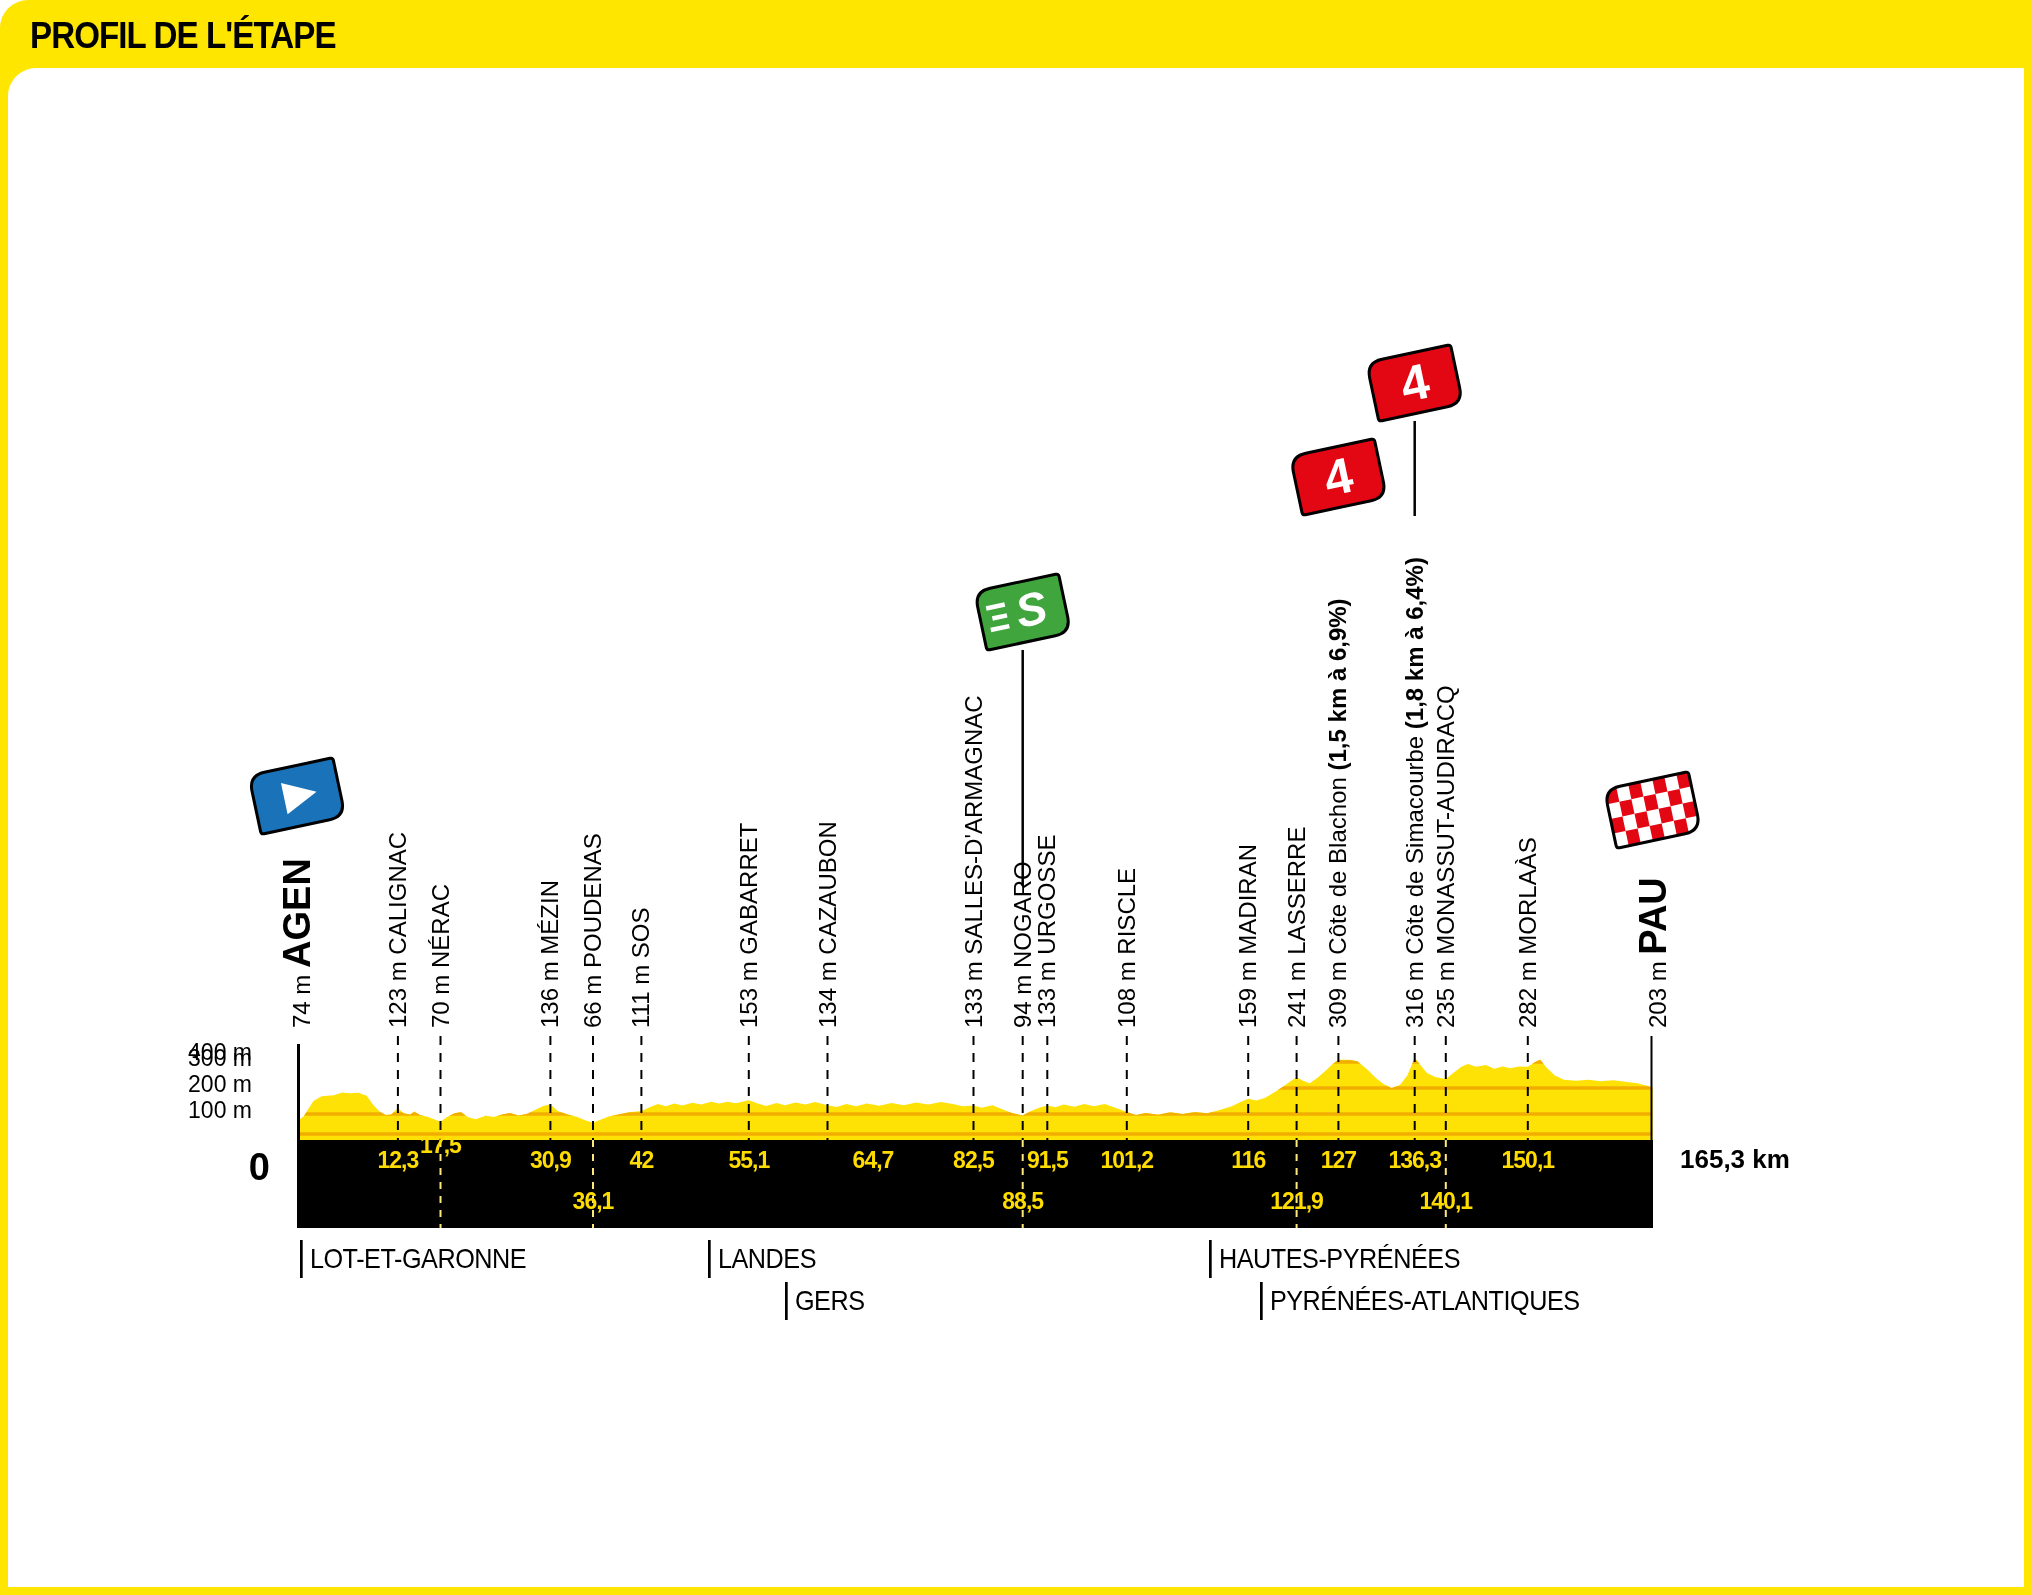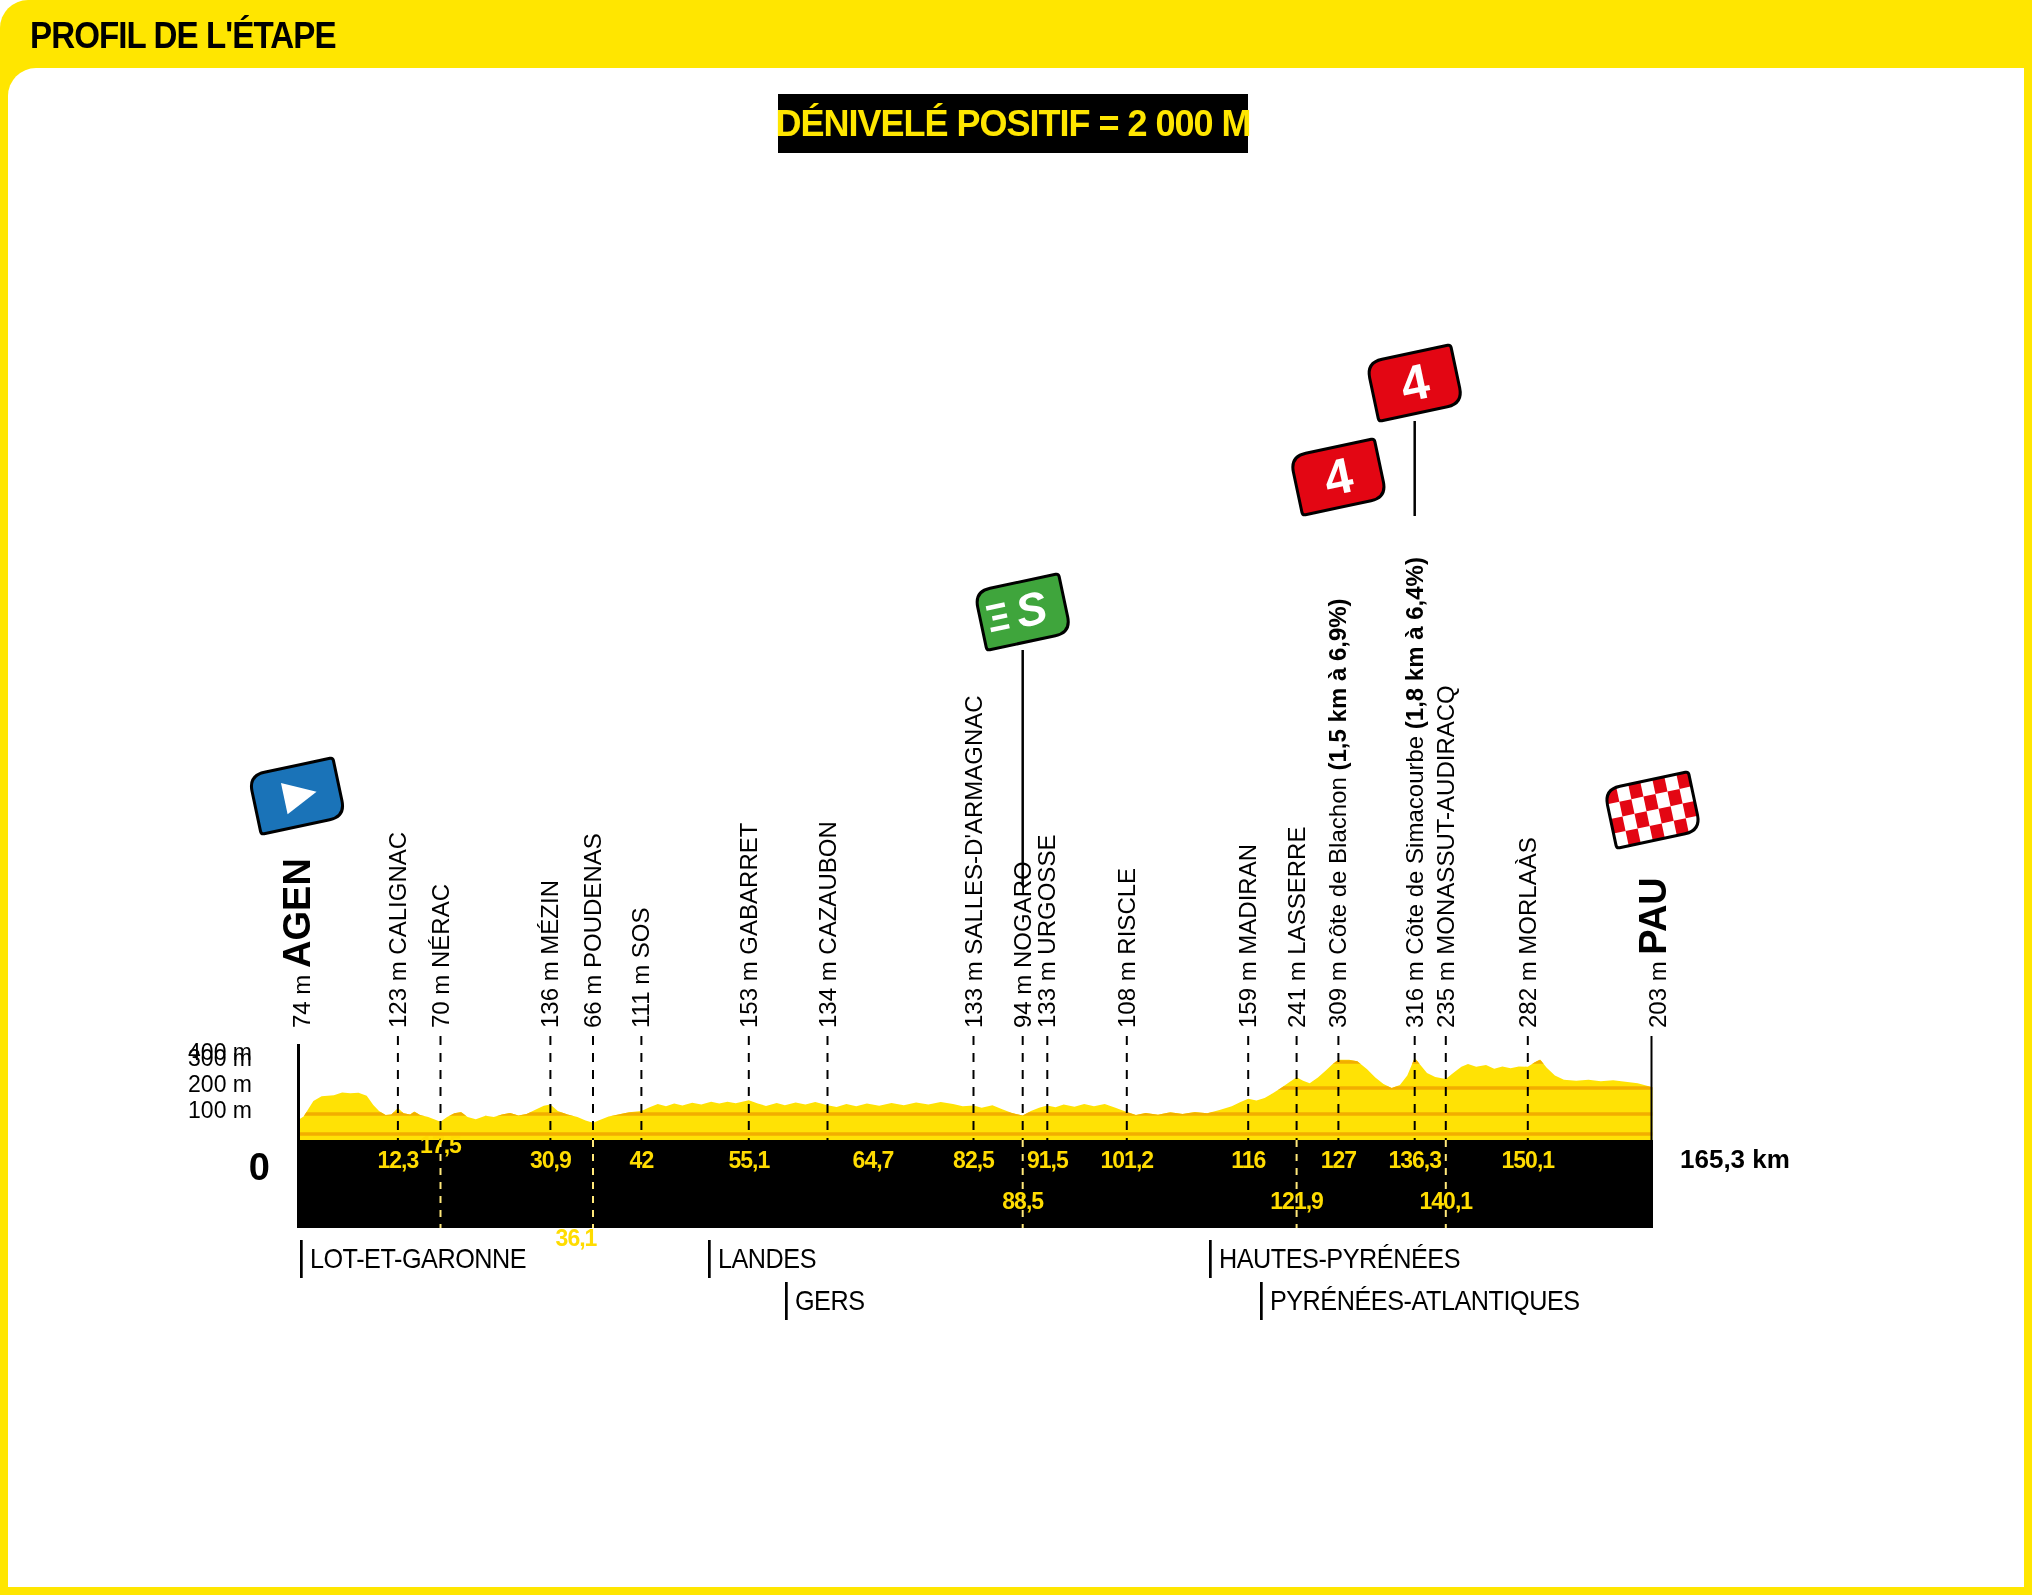--- a/index.html
+++ b/index.html
@@ -31,21 +31,20 @@
   .dep{position:absolute;border-left:3px solid #000;padding-left:8px;height:38px;
        display:flex;align-items:center;font-size:28px;letter-spacing:-0.5px;z-index:3;
        transform:scaleX(.9);transform-origin:0 0;white-space:nowrap;}
 </style>
 </head>
 <body>
 
 <div class="stage">
   <div class="panel"></div>
   <div class="header-title">PROFIL DE L'ÉTAPE</div>
-  <div class="banner">DÉNIVELÉ POSITIF = 2 000 M</div>
   <div class="kmbar"></div>
   <svg id="chart-svg" width="2032" height="1595" viewBox="0 0 2032 1595">
       <defs>
         <clipPath id="pc">
           <path d="M 297,1140 L 297,1120.8 L 303.6,1116.6 L 313.4,1101 L 321.6,1096.3 L 333.9,1095.3 L 342.1,1092.4 L 350.3,1093.2 L 358.5,1092.7 L 366.7,1095.8 L 373.3,1104.9 L 379,1110.9 L 385.6,1115 L 391.3,1114.5 L 397.9,1108 L 403.6,1113.2 L 410.2,1114.5 L 414.3,1111.4 L 420,1115 L 428.2,1117.1 L 440.5,1121.8 L 447.1,1117.1 L 454.4,1113.2 L 461,1111.9 L 467.6,1117.1 L 475.8,1119.2 L 485.6,1115.8 L 493.8,1117.1 L 502,1114.5 L 510.2,1113 L 518.4,1115.6 L 526.6,1114 L 534.8,1110.1 L 543.8,1105.7 L 550.4,1104.6 L 557.8,1110.9 L 567.6,1114.5 L 577.4,1117.1 L 585.6,1120.5 L 593,1122.8 L 600.4,1119.7 L 608.6,1116.6 L 618.4,1114.5 L 629.1,1112.2 L 641.4,1111.1 L 649.6,1107.2 L 657.8,1104.1 L 666,1106.2 L 674.2,1103.6 L 682.4,1105.4 L 692.2,1102.8 L 701.3,1104.6 L 711.1,1101.8 L 719.3,1103.6 L 727.5,1101.8 L 735.7,1103.3 L 748.8,1100.2 L 757.8,1103.6 L 766,1105.9 L 776.7,1103.1 L 784.9,1105.2 L 795.6,1102.6 L 805.4,1104.6 L 815.2,1102 L 827.5,1105.2 L 836.6,1107 L 846.4,1104.1 L 856.2,1106.2 L 866.9,1103.6 L 879.2,1105.7 L 891.5,1103.1 L 903.8,1105.2 L 916.1,1102.6 L 928.4,1104.6 L 940.7,1102 L 953,1104.1 L 962.8,1106.2 L 973.5,1105.4 L 981.7,1107.8 L 992.4,1105.2 L 1002.2,1109.3 L 1012,1113 L 1022.7,1115.6 L 1030.9,1110.9 L 1039.1,1107.8 L 1047.3,1105.4 L 1055.5,1107.2 L 1063.7,1104.6 L 1074.4,1106.7 L 1084.2,1104.1 L 1094,1106.2 L 1104.7,1104.1 L 1115.4,1107.8 L 1126.8,1111.9 L 1135.9,1115 L 1145.7,1113 L 1158,1114.8 L 1170.3,1112.2 L 1182.6,1114 L 1194.9,1111.9 L 1207.2,1113.2 L 1219.5,1110.1 L 1231.8,1106.2 L 1240,1102.3 L 1248.2,1098.7 L 1256.4,1100.5 L 1264.6,1097.9 L 1272.8,1093.2 L 1281,1088 L 1289.2,1082.3 L 1296.6,1077.3 L 1303.1,1080.7 L 1309.7,1083.3 L 1317.9,1077.6 L 1326.1,1070.3 L 1332.7,1064.1 L 1338.4,1059.7 L 1349.1,1059.7 L 1357.3,1061.2 L 1367.1,1069.3 L 1375.3,1077.6 L 1383.5,1084.1 L 1391.7,1088 L 1399.9,1084.9 L 1407.3,1075.5 L 1414.7,1057.8 L 1420.4,1065.1 L 1427,1072.9 L 1435.2,1077.1 L 1445.8,1078.9 L 1453.2,1072.9 L 1461.4,1066.7 L 1468,1064.1 L 1476.2,1066.7 L 1486,1065.1 L 1494.2,1068.8 L 1502.4,1066.4 L 1510.6,1068.2 L 1518.8,1066.4 L 1527.8,1066.7 L 1534.4,1062.5 L 1540.1,1059.4 L 1546.7,1067.7 L 1554.9,1075.5 L 1563.9,1079.7 L 1576.2,1080.7 L 1588.5,1079.7 L 1600.8,1081.2 L 1613.1,1080.2 L 1625.4,1081.8 L 1637.7,1083.3 L 1652.5,1087.2 L 1652.5,1140 Z"></path>
         </clipPath>
         <clipPath id="fc">
           <path d="M -27 -30 H 40 Q 43 -30 43 -27 V 14 Q 43 30 27 30 H -40 Q -43 30 -43 27 V -14 Q -43 -30 -27 -30 Z"></path>
         </clipPath>
       </defs>
@@ -153,21 +152,21 @@
       <div class="wp" style="left: 1325.4px; top: 1028px;"><span class="elev">309 m </span><span class="nm">Côte de Blachon</span><span class="det"> (1,5 km à 6,9%)</span></div>
       <div class="wp" style="left: 1401.7px; top: 1028px;"><span class="elev">316 m </span><span class="nm">Côte de Simacourbe</span><span class="det"> (1,8 km à 6,4%)</span></div>
       <div class="wp" style="left: 1432.8px; top: 1028px;"><span class="elev">235 m </span><span class="nm">MONASSUT-AUDIRACQ</span></div>
       <div class="wp" style="left: 1514.8px; top: 1028px;"><span class="elev">282 m </span><span class="nm">MORLAÀS</span></div>
       <div class="wp big" style="left: 1631.5px; top: 1028px;"><span class="elev">203 m </span><span class="nm b">PAU</span></div>
     </div>
   <div id="bar-nums">
       <div class="knum" style="left: 397.9px; top: 1147px;">12,3</div>
       <div class="knum" style="left: 440.5px; top: 1132px;">17,5</div>
       <div class="knum" style="left: 550.4px; top: 1147px;">30,9</div>
-      <div class="knum" style="left: 576px; top: 1188px; margin-top: 37px;">36,1</div>
+      <div class="knum" style="left: 593px; top: 1188px;">36,1</div>
       <div class="knum" style="left: 641.4px; top: 1147px;">42</div>
       <div class="knum" style="left: 748.8px; top: 1147px;">55,1</div>
       <div class="knum" style="left: 837px; top: 1147px; margin-left: 36px;">64,7</div>
       <div class="knum" style="left: 973.5px; top: 1147px;">82,5</div>
       <div class="knum" style="left: 1022.7px; top: 1188px;">88,5</div>
       <div class="knum" style="left: 1047.3px; top: 1147px;">91,5</div>
       <div class="knum" style="left: 1126.8px; top: 1147px;">101,2</div>
       <div class="knum" style="left: 1248.2px; top: 1147px;">116</div>
       <div class="knum" style="left: 1296.6px; top: 1188px;">121,9</div>
       <div class="knum" style="left: 1338.4px; top: 1147px;">127</div>

